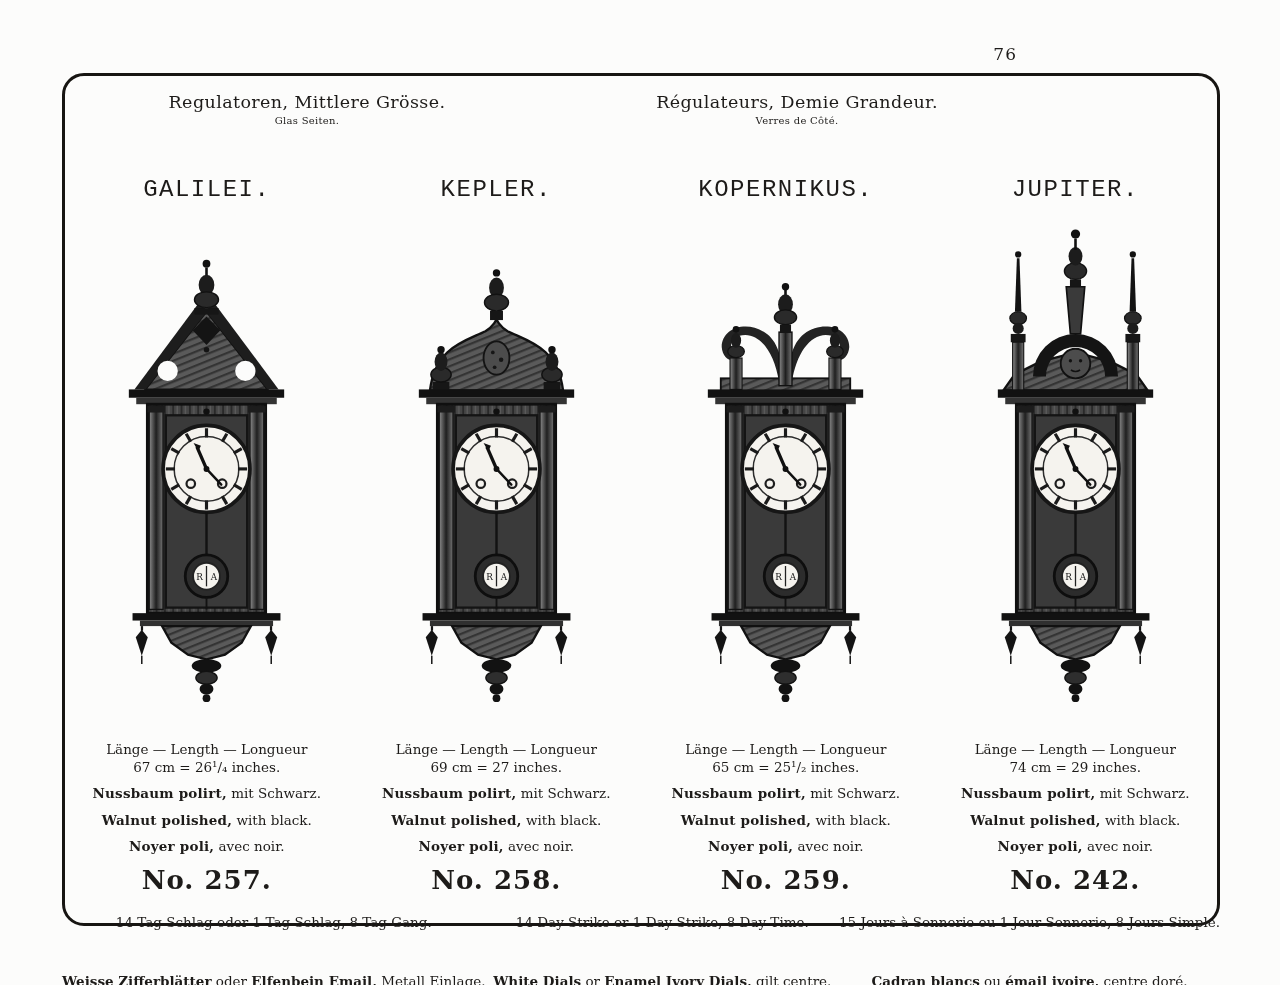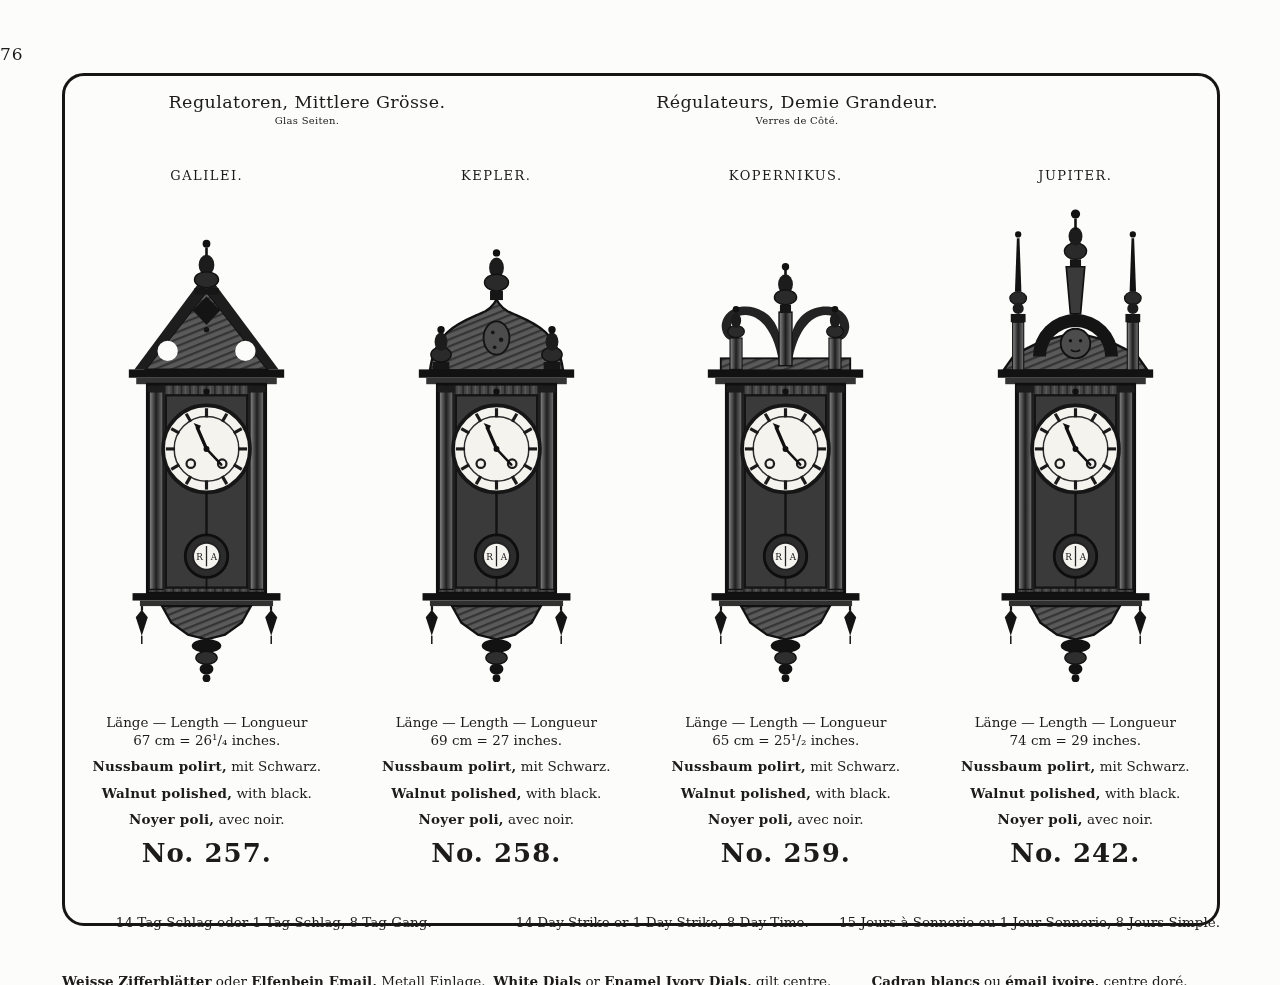--- a/index.html
+++ b/index.html
@@ -3,46 +3,46 @@
 <meta charset="utf-8">
 <style>
   html,body{margin:0;padding:0;}
   body{
     width:1280px;height:985px;position:relative;overflow:hidden;
     background:#fcfcfb;color:#1d1b19;
     font-family:"DejaVu Serif", serif;
     -webkit-font-smoothing:antialiased;
   }
   .page-number{
-    position:absolute;top:44px;left:0;width:1017px;text-align:left;
+    position:absolute;top:44px;left:0;width:1017px;text-align:right;
     font-size:17px;letter-spacing:1px;
   }
   .frame{
     position:absolute;left:62px;top:73px;width:1152px;height:847px;
     border:3px solid #171512;border-radius:22px;
   }
   .headers-row{
     position:absolute;left:62px;top:92px;width:980px;
     display:flex;
   }
   .header-col{flex:1;text-align:center;}
   .header-title{font-size:17.5px;letter-spacing:.4px;}
   .header-sub{font-size:10px;margin-top:3px;letter-spacing:.3px;}
   .clocks-row{
     position:absolute;left:62px;top:160px;width:1158px;
     display:flex;
   }
   .clock-col{flex:1;text-align:center;position:relative;}
-  .clock-name{font-size:13px;letter-spacing:1.5px;margin-top:8px;}
+  .clock-name{font-size:24px;letter-spacing:1.5px;margin-top:16px;font-family:Liberation Mono, monospace;}
   .illus-box{
     height:508px;margin-top:2px;
     display:flex;align-items:flex-end;justify-content:center;
   }
   .clock-svg{display:block;}
-  .desc{margin-top:22px;line-height:1.15;text-align:center;}
+  .desc{margin-top:29px;line-height:1.15;text-align:center;}
   .len-label{font-size:13.5px;}
   .dims{font-size:13.5px;margin-top:2px;}
   .mat{font-size:13.5px;margin-top:11px;white-space:pre;}
   .mat b{font-weight:bold;letter-spacing:.2px;}
   .model-no{font-size:26px;font-weight:bold;margin-top:11px;letter-spacing:1px;}
   .footer-row{
     position:absolute;left:62px;top:874px;width:1158px;
     display:flex;
   }
   .footer-col{flex:1;text-align:center;font-size:13.5px;line-height:1.45;white-space:pre;}

